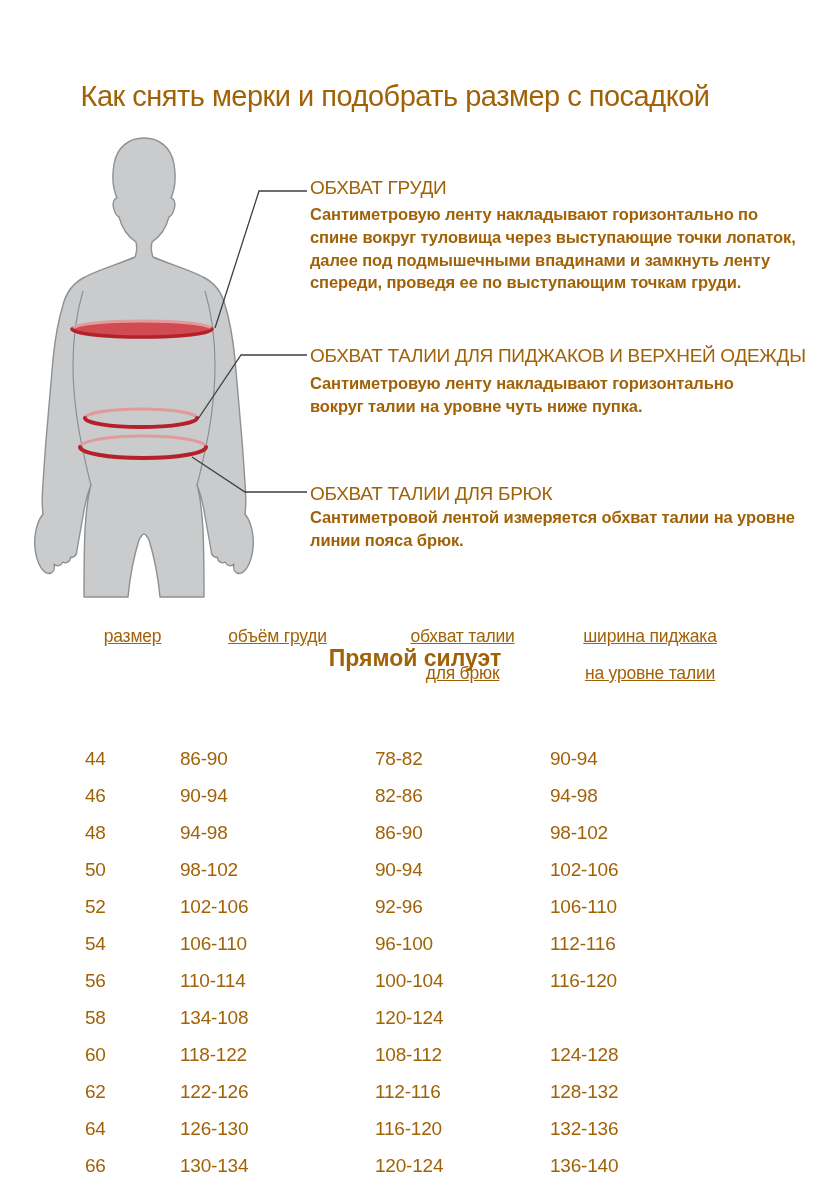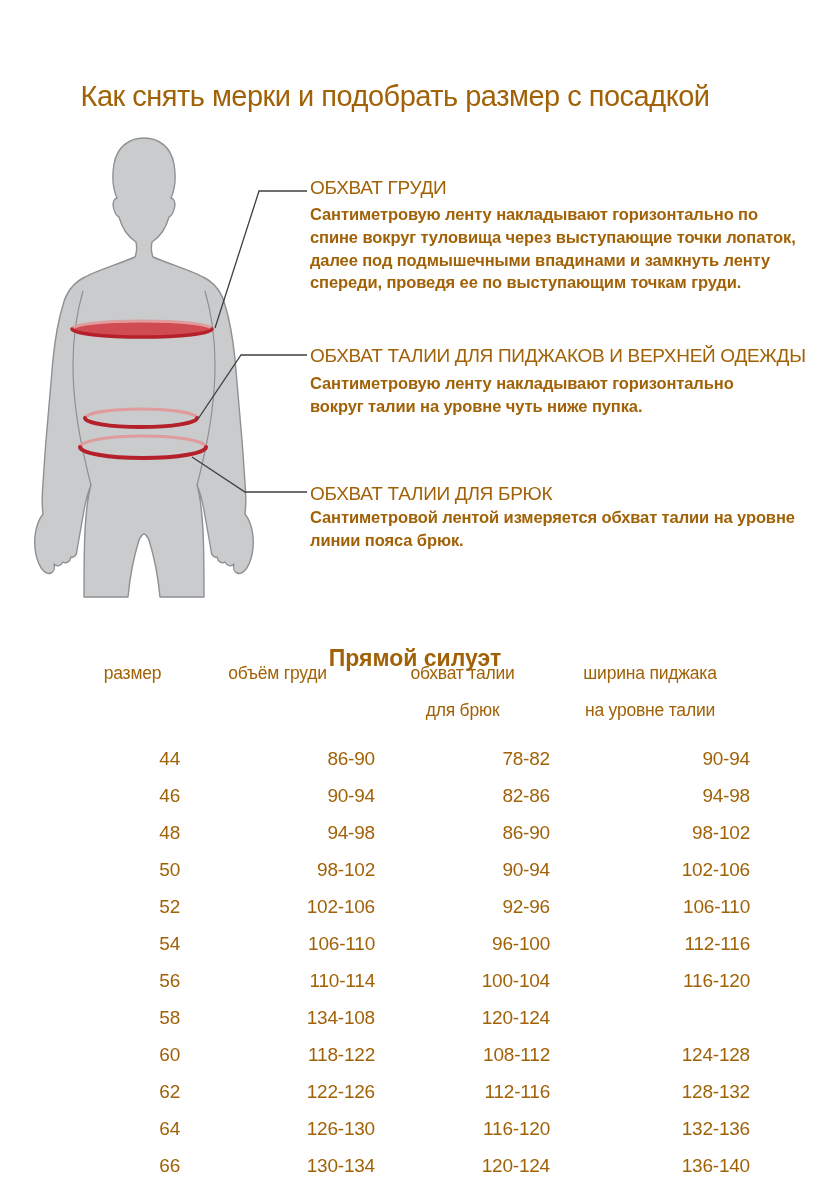--- a/index.html
+++ b/index.html
@@ -44,32 +44,32 @@
     text-align: center;
     font-weight: bold;
     font-size: 23px;
     margin-top: 33px;
   }
 
   .grid-4 {
     display: grid;
     grid-template-columns: 95px 195px 175px 200px;
   }
-  .thead { left: 85px; top: 663px; width: 665px; }
+  .thead { left: 85px; top: 626px; width: 665px; text-decoration: underline; }
   .thead .hcell {
     text-align: center;
     font-size: 17.5px;
     letter-spacing: -0.2px;
     line-height: 20px;
   }
   .thead .hline2 { margin-top: 17px; }
 
   .tbody { left: 85px; top: 740px; width: 665px; }
   .tbody .cell {
-    text-align: right;
+    text-align: left;
     font-size: 19px;
     line-height: 37px;
     height: 37px;
     letter-spacing: -0.2px;
   }
 </style>
 </head>
 <body>
 
 <div class="page">

